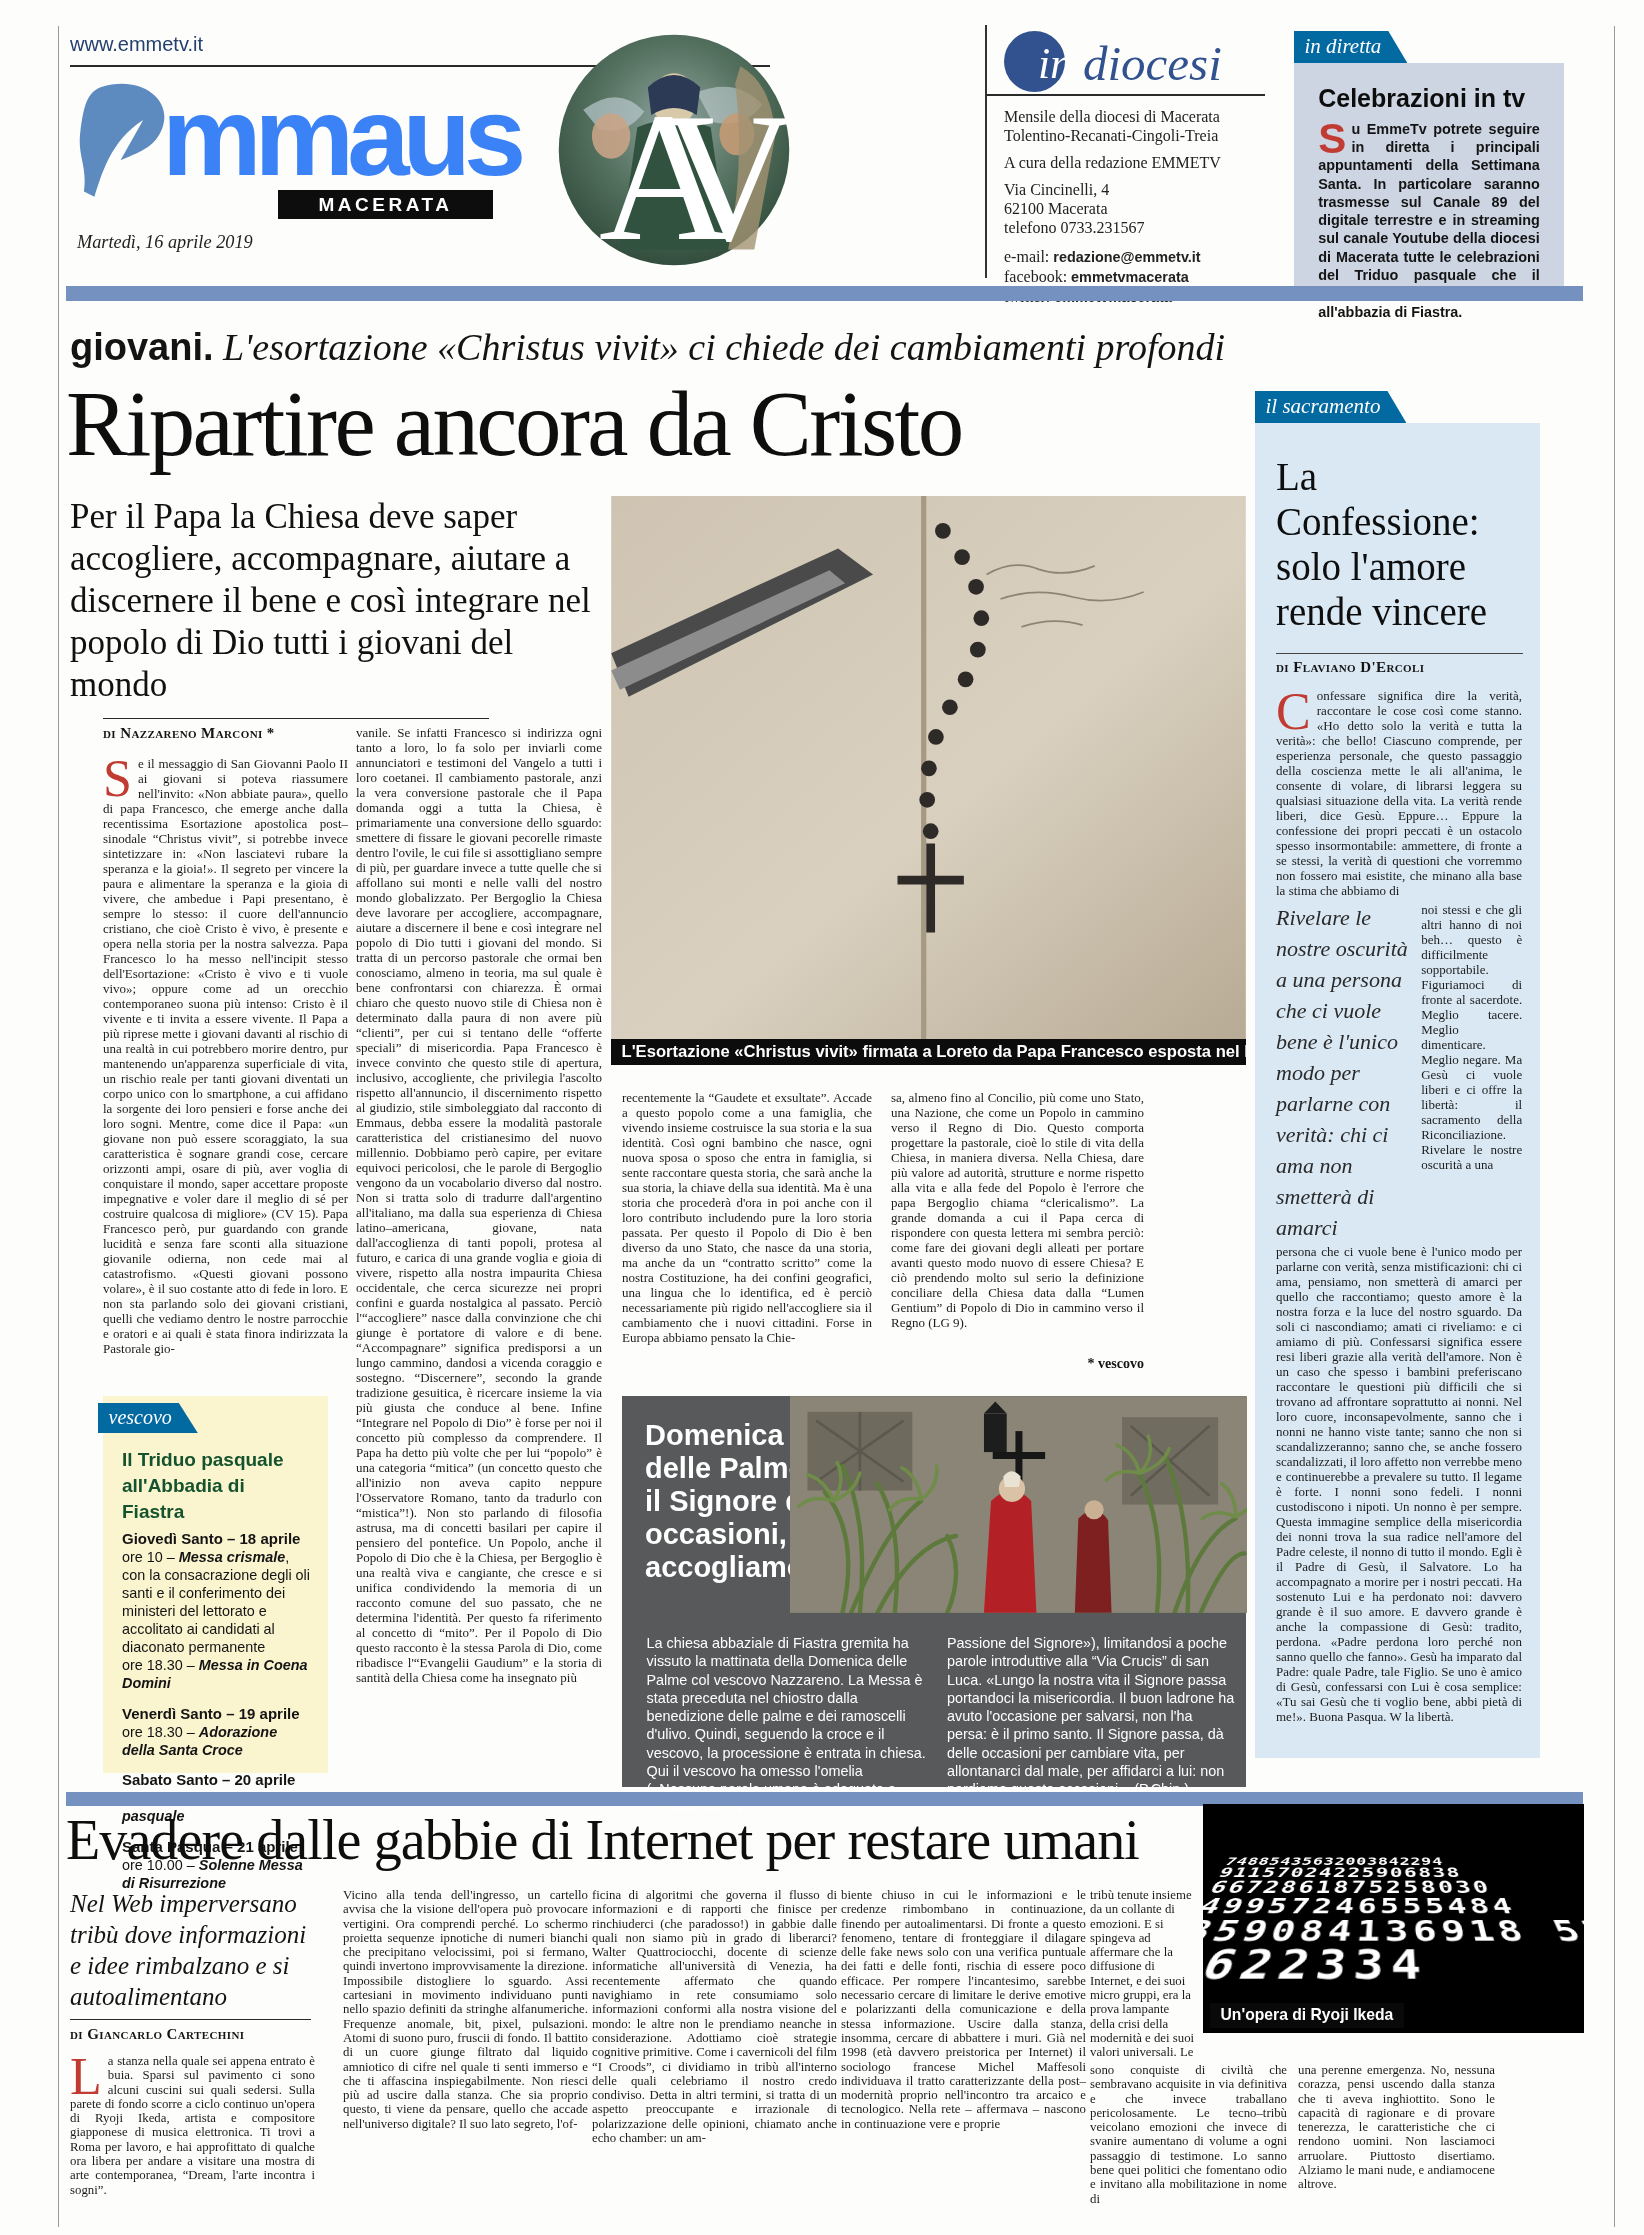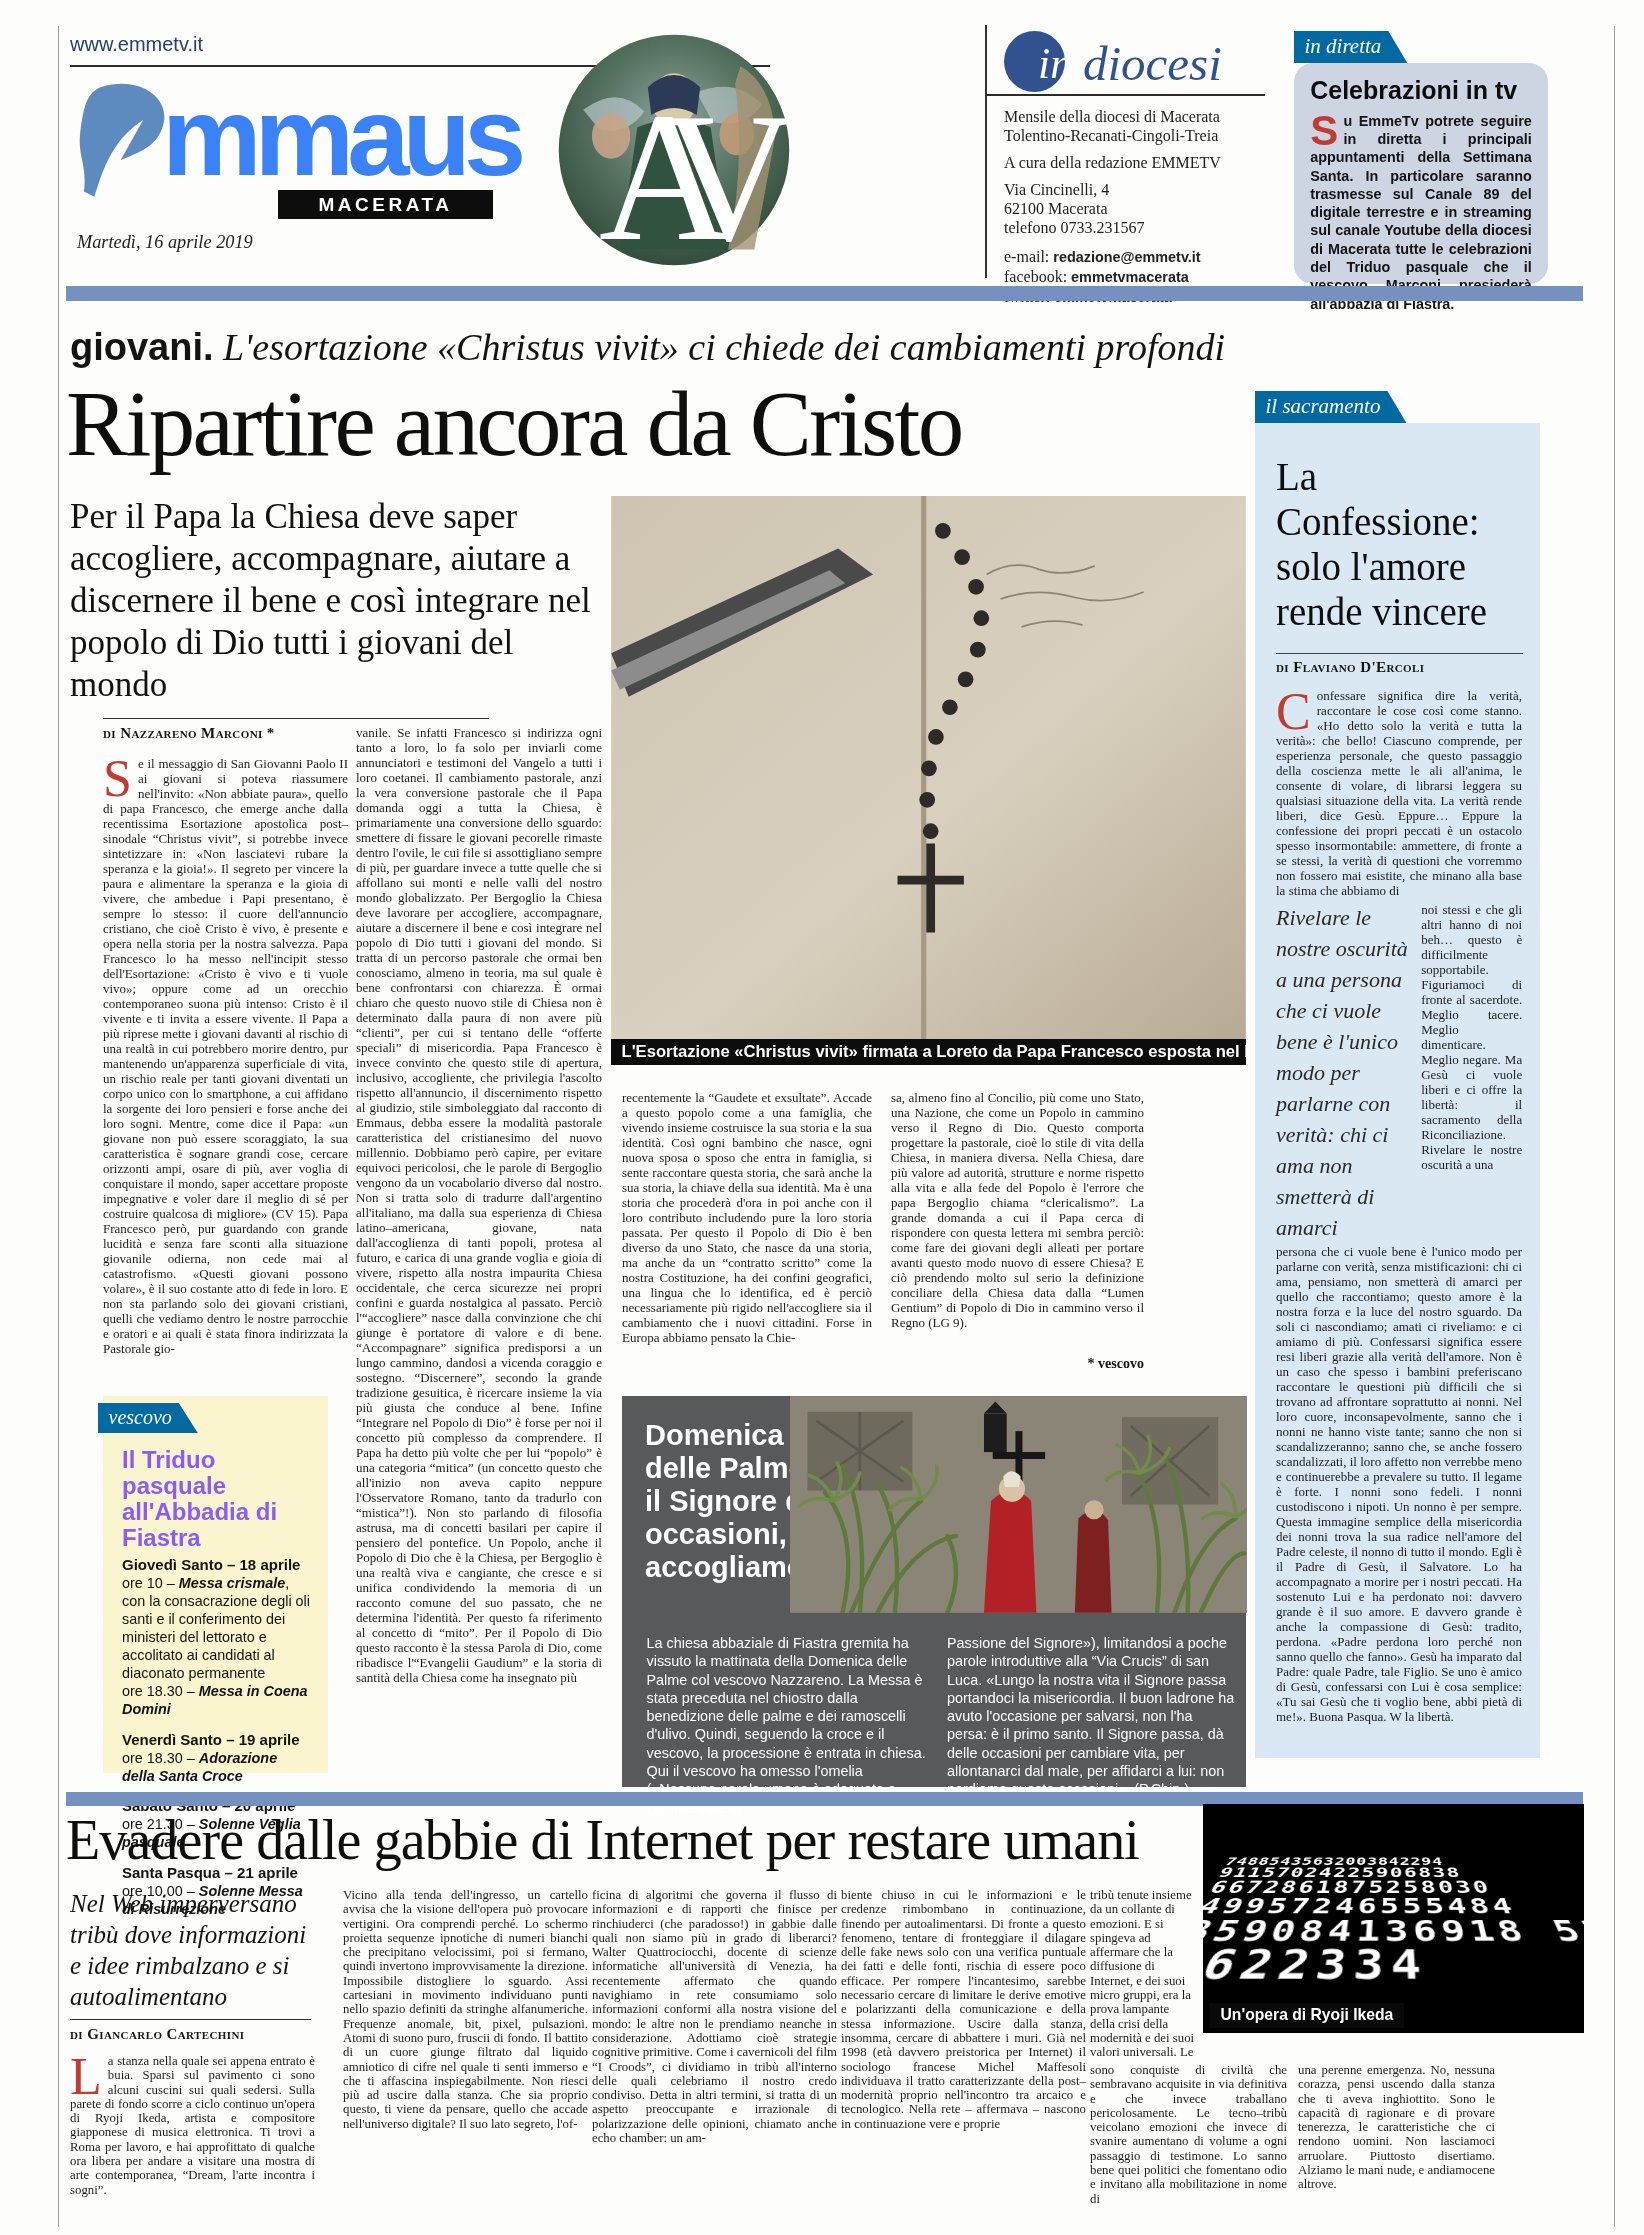--- a/index.html
+++ b/index.html
@@ -102,21 +102,21 @@
     </div>
     <div class="masthead-line">
       <span>facebook: </span><span class="masthead-bold" style="font-size:14.4px;">emmetvmacerata</span>
     </div>
     <div class="masthead-line">
       <span>twitter: </span><span class="masthead-bold" style="font-size:14.4px;">emmetvmacerata</span>
     </div>
   </div>
 
   <div class="abs tag" style="left:1294px;top:31px;">in diretta</div>
-  <div class="abs boxed-blue" style="left:1294px;top:63px;width:246px;height:213px;padding:4px;border-radius:19px;">
+  <div class="abs boxed-blue" style="left:1294px;top:63px;width:246px;height:213px;padding:12px;">
     <div class="sans" style="font-weight:bold;font-size:25px;margin:8.7px 12.2px 7px 12.2px;color:#0d0d0d;">Celebrazioni in tv</div>
     <div class="live-body dc-red-sans" style="margin:0 12.2px;">Su EmmeTv potrete seguire in diretta i principali appuntamenti della Settimana Santa. In particolare saranno trasmesse sul Canale 89 del digitale terrestre e in streaming sul canale Youtube della diocesi di Macerata tutte le celebrazioni del Triduo pasquale che il vescovo Marconi presiederà all'abbazia di Fiastra.</div>
   </div>
 
   <div class="abs blue-bar" style="left:66px;top:286px;width:1517px;"></div>
 
   <div class="abs" style="left:70px;top:325px;width:1188px;white-space:nowrap;">
     <span class="kicker-word">giovani.</span><span class="kicker-rest serif"> L'esortazione «Christus vivit» ci chiede dei cambiamenti profondi</span>
   </div>
   <div class="abs headline" style="left:66px;top:376px;width:1188px;font-size:93px;letter-spacing:-2.6px;line-height:96px;">Ripartire ancora da Cristo</div>
@@ -168,21 +168,21 @@
   </div>
   <div class="abs caption-strip" style="left:611px;top:1039px;width:614px;height:26px;">L'Esortazione «Christus vivit» firmata a Loreto da Papa Francesco esposta nel Museo della Santa Casa</div>
 
   <div class="abs body-text" style="left:622px;top:1090px;width:250px;height:295px;">recentemente la “Gaudete et exsultate”. Accade a questo popolo come a una famiglia, che vivendo insieme costruisce la sua storia e la sua identità. Così ogni bambino che nasce, ogni nuova sposa o sposo che entra in famiglia, si sente raccontare questa storia, che sarà anche la sua storia, la chiave della sua identità. Ma è una storia che procederà d'ora in poi anche con il loro contributo includendo pure la loro storia passata. Per questo il Popolo di Dio è ben diverso da uno Stato, che nasce da una storia, ma anche da un “contratto scritto” come la nostra Costituzione, ha dei confini geografici, una lingua che lo identifica, ed è perciò necessariamente più rigido nell'accogliere sia il cambiamento che i nuovi cittadini. Forse in Europa abbiamo pensato la Chie-</div>
   <div class="abs body-text" style="left:891px;top:1090px;width:253px;height:271px;">sa, almeno fino al Concilio, più come uno Stato, una Nazione, che come un Popolo in cammino verso il Regno di Dio. Questo comporta progettare la pastorale, cioè lo stile di vita della Chiesa, in maniera diversa. Nella Chiesa, dare più valore ad autorità, strutture e norme rispetto alla vita e alla fede del Popolo è l'errore che papa Bergoglio chiama “clericalismo”. La grande domanda a cui il Papa cerca di rispondere con questa lettera mi sembra perciò: come fare dei giovani degli alleati per portare avanti questo modo nuovo di essere Chiesa? E ciò prendendo molto sul serio la definizione conciliare della Chiesa data dalla “Lumen Gentium” di Popolo di Dio in cammino verso il Regno (LG 9).</div>
   <div class="abs" style="left:891px;top:1356px;width:253px;text-align:right;font-weight:bold;font-size:14px;">* vescovo</div>
 
   <div class="abs tag" style="left:98px;top:1403px;font-size:20px;z-index:2;">vescovo</div>
   <div class="abs boxed-yellow" style="left:103px;top:1396px;width:225px;height:377px;">
     <div style="margin:51px 15.7px 0 19px;">
-      <div class="sans" style="font-weight:bold;font-size:24px;line-height:26px;color:#8b5cf6;">Il Triduo pasquale all'Abbadia di Fiastra</div>
+      <div class="sans" style="font-weight:bold;font-size:19px;line-height:26px;color:#14532d;">Il Triduo pasquale all'Abbadia di Fiastra</div>
       <div class="v-day" style="margin-top:5.2px;">Giovedì Santo – 18 aprile</div>
       <div class="v-line"><span>ore 10 – </span><em>Messa crismale</em><span>, con la consacrazione degli oli santi e il conferimento dei ministeri del lettorato e accolitato ai candidati al diaconato permanente</span></div>
       <div class="v-line"><span>ore 18.30 – </span><em>Messa in Coena Domini</em></div>
       <div class="v-day">Venerdì Santo – 19 aprile</div>
       <div class="v-line"><span>ore 18.30 – </span><em>Adorazione della Santa Croce</em></div>
       <div class="v-day">Sabato Santo – 20 aprile</div>
       <div class="v-line"><span>ore 21.30 – </span><em>Solenne Veglia pasquale</em></div>
       <div class="v-day">Santa Pasqua – 21 aprile</div>
       <div class="v-line"><span>ore 10.00 – </span><em>Solenne Messa di Risurrezione</em></div>
     </div>

